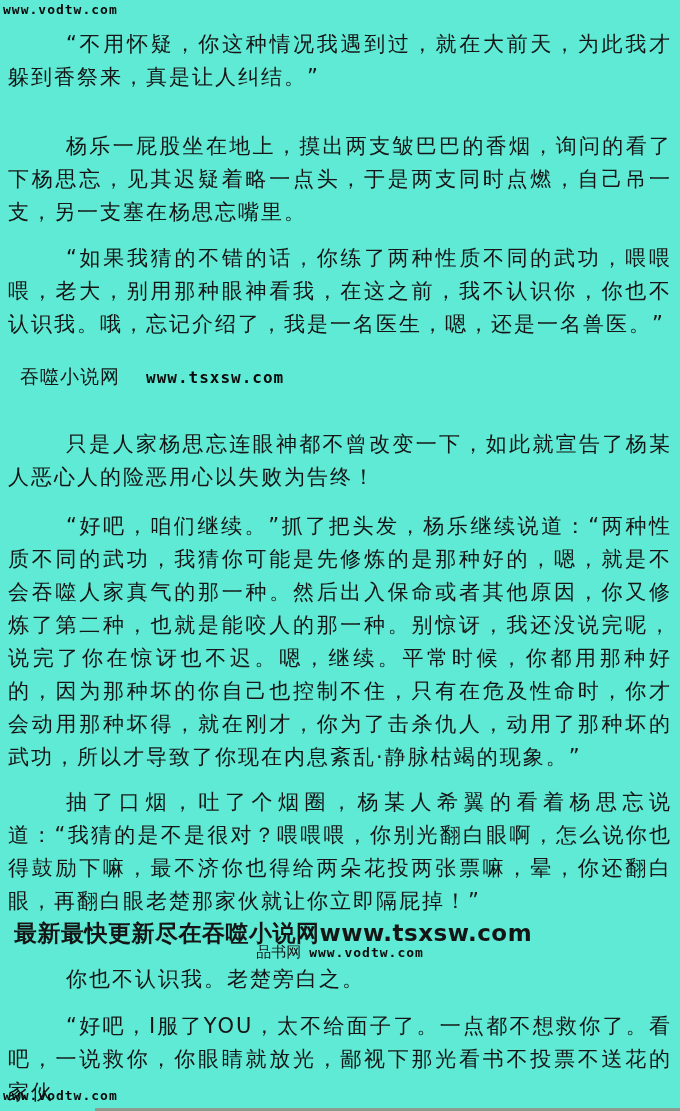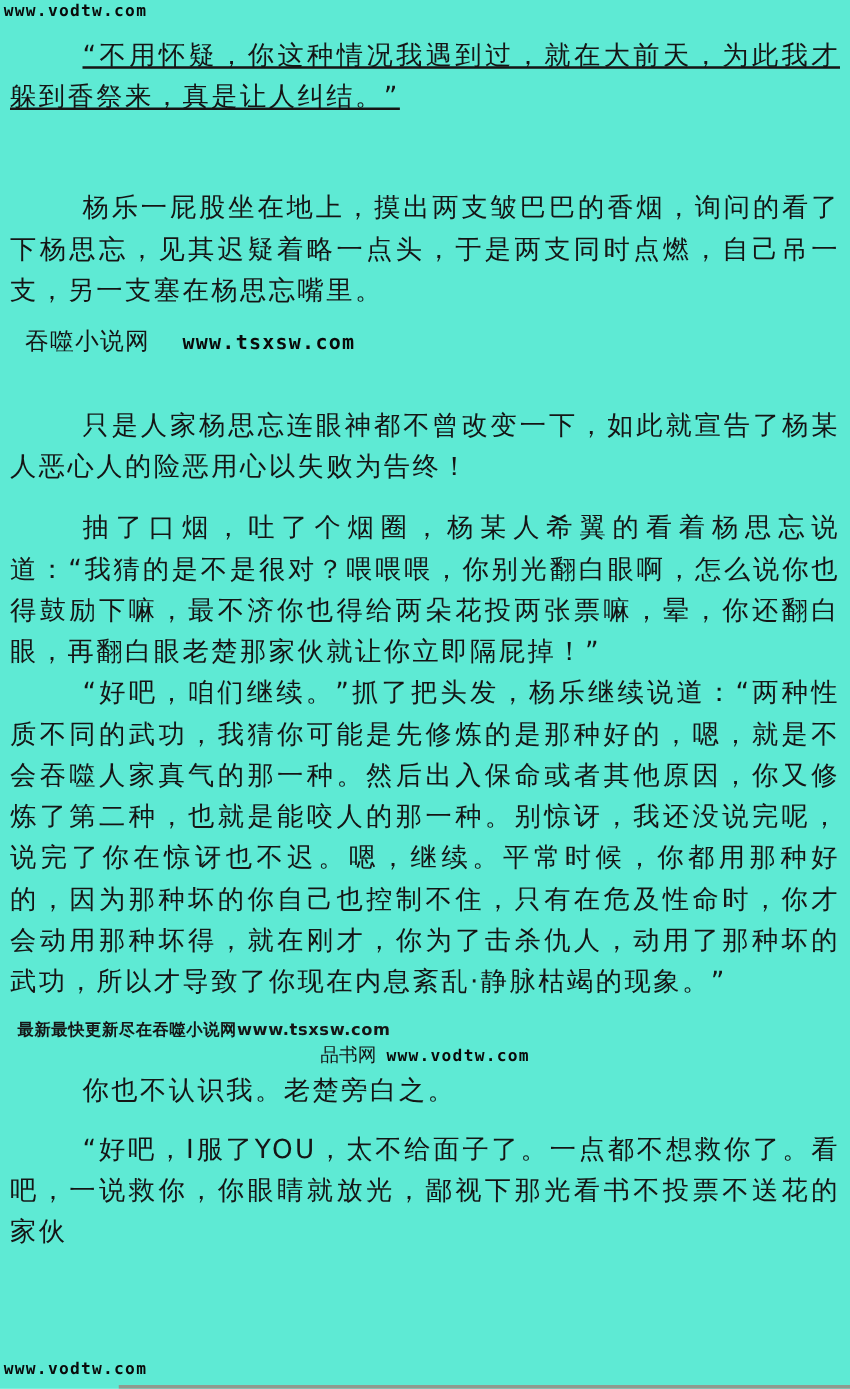--- a/index.html
+++ b/index.html
@@ -29,42 +29,42 @@
     top:28px;left:8px;right:8px;
     font-size:21px;
     line-height:33px;
     letter-spacing:2px;
     text-align:justify;
   }
   .para{
     margin:0;
     text-indent:58px;
   }
-  .gap-a{margin-bottom:56px;text-decoration:underline;}
+  .gap-a{margin-bottom:36px;}
   .gap-b{margin-bottom:13px;}
   .gap-c{margin-bottom:24px;}
   .gap-d{margin-bottom:12px;}
   .gap-e{margin-bottom:16px;margin-top:39px;}
   .gap-f{margin-bottom:14px;}
   .gap-none{margin-bottom:0;}
 
   
   .wm-inline{
     margin:0 0 12px 12px;
     text-indent:0;
     font-size:19px;
     letter-spacing:1px;
     line-height:22px;
     text-align:left;
   }
   .wm-inline .wm-url{font-size:16px;}
   .wm-promo{
     margin:4px 0 0 6px;
     text-indent:0;
-    font-size:13px;
+    font-size:23px;
     font-weight:bold;
     letter-spacing:0.5px;
     line-height:22px;
     text-align:left;
   }
   .wm-brand{
     margin:0 0 2px 0;
     text-indent:0;
     font-size:15px;
     letter-spacing:0;
@@ -87,31 +87,32 @@
 <div class="page">
 
   <div class="wm-top wm-url">www.vodtw.com</div>
 
   <div class="content">
 
     <p class="para gap-a">“不用怀疑，你这种情况我遇到过，就在大前天，为此我才躲到香祭来，真是让人纠结。”</p>
 
     <p class="para gap-b">杨乐一屁股坐在地上，摸出两支皱巴巴的香烟，询问的看了下杨思忘，见其迟疑着略一点头，于是两支同时点燃，自己吊一支，另一支塞在杨思忘嘴里。</p>
 
+    <p class="para gap-c">“如果我猜的不错的话，你练了两种性质不同的武功，喂喂喂，老大，别用那种眼神看我，在这之前，我不认识你，你也不认识我。哦，忘记介绍了，我是一名医生，嗯，还是一名兽医。”</p>
 
 
     <p class="wm-inline">
       <span>吞噬小说网</span><span class="sep"></span><span class="wm-url">www.tsxsw.com</span>
     </p>
 
     <p class="para gap-e">只是人家杨思忘连眼神都不曾改变一下，如此就宣告了杨某人恶心人的险恶用心以失败为告终！</p>
 
+    <p class="para gap-d">“好吧，咱们继续。”抓了把头发，杨乐继续说道：“两种性质不同的武功，我猜你可能是先修炼的是那种好的，嗯，就是不会吞噬人家真气的那一种。然后出入保命或者其他原因，你又修炼了第二种，也就是能咬人的那一种。别惊讶，我还没说完呢，说完了你在惊讶也不迟。嗯，继续。平常时候，你都用那种好的，因为那种坏的你自己也控制不住，只有在危及性命时，你才会动用那种坏得，就在刚才，你为了击杀仇人，动用了那种坏的武功，所以才导致了你现在内息紊乱·静脉枯竭的现象。”</p>
+
     <p class="para gap-none">抽了口烟，吐了个烟圈，杨某人希翼的看着杨思忘说道：“我猜的是不是很对？喂喂喂，你别光翻白眼啊，怎么说你也得鼓励下嘛，最不济你也得给两朵花投两张票嘛，晕，你还翻白眼，再翻白眼老楚那家伙就让你立即隔屁掉！”</p>
-
-    <p class="para gap-d">“好吧，咱们继续。”抓了把头发，杨乐继续说道：“两种性质不同的武功，我猜你可能是先修炼的是那种好的，嗯，就是不会吞噬人家真气的那一种。然后出入保命或者其他原因，你又修炼了第二种，也就是能咬人的那一种。别惊讶，我还没说完呢，说完了你在惊讶也不迟。嗯，继续。平常时候，你都用那种好的，因为那种坏的你自己也控制不住，只有在危及性命时，你才会动用那种坏得，就在刚才，你为了击杀仇人，动用了那种坏的武功，所以才导致了你现在内息紊乱·静脉枯竭的现象。”</p>
 
     <p class="wm-promo">最新最快更新尽在吞噬小说网www.tsxsw.com</p>
 
     <p class="wm-brand">
       <span>品书网</span><span class="sep-s"></span><span class="wm-url">www.vodtw.com</span>
     </p>
 
     <p class="para gap-f">你也不认识我。老楚旁白之。</p>
 
     <p class="para gap-none">“好吧，I服了YOU，太不给面子了。一点都不想救你了。看吧，一说救你，你眼睛就放光，鄙视下那光看书不投票不送花的家伙</p>

